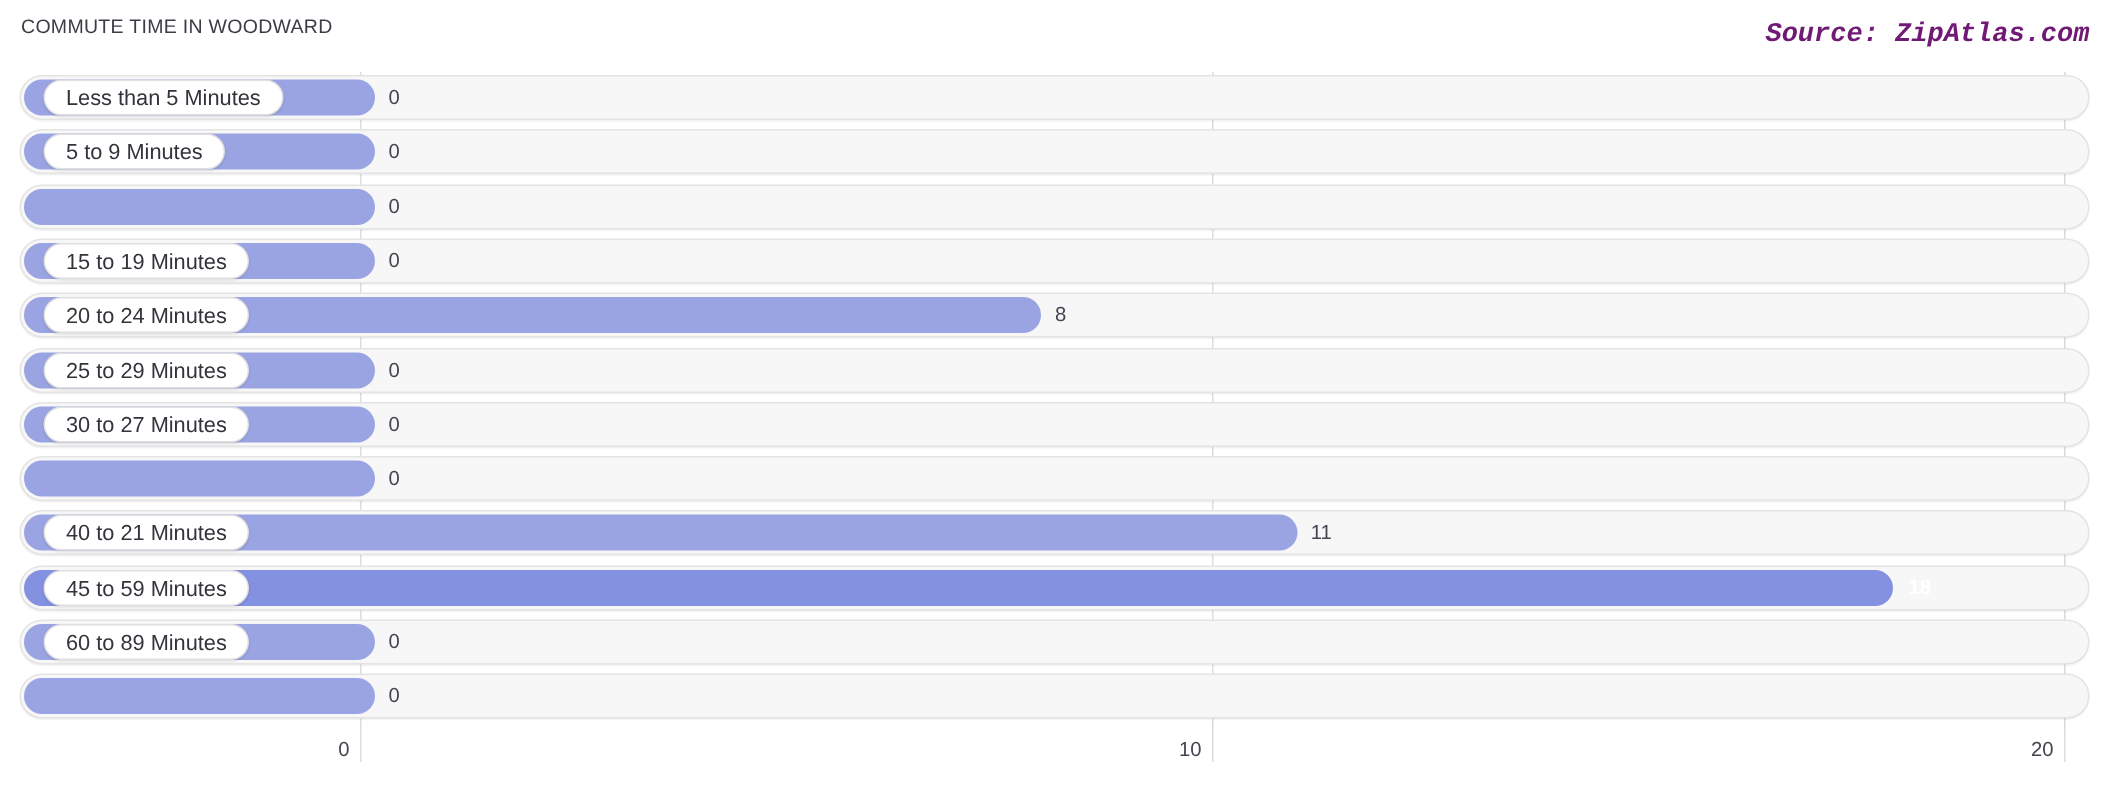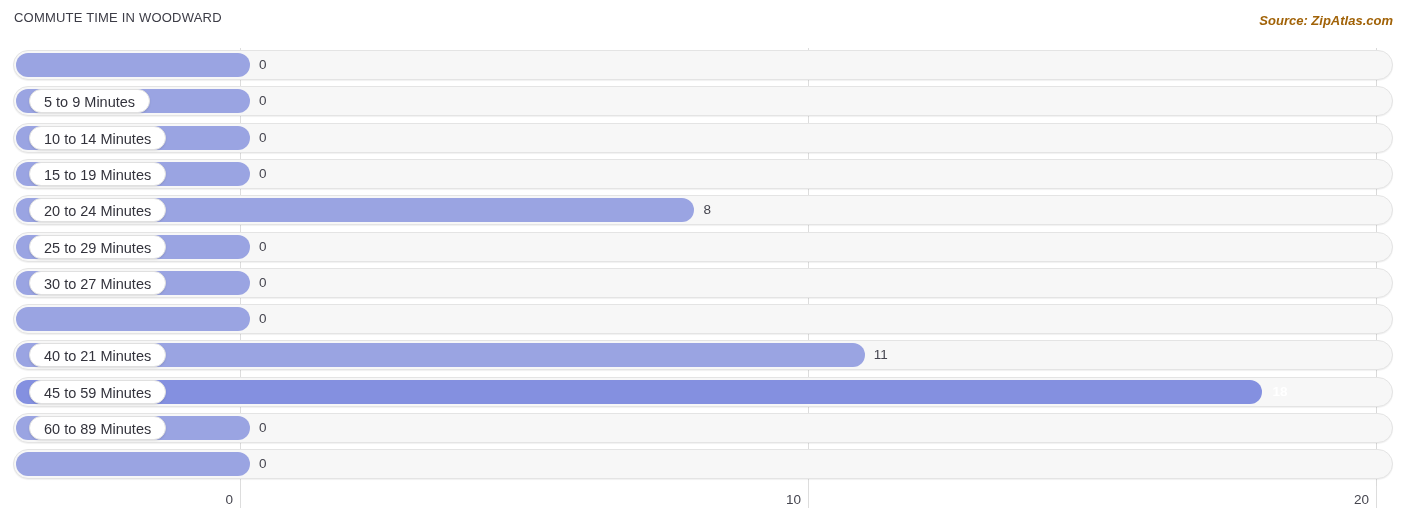--- a/index.html
+++ b/index.html
@@ -30,25 +30,26 @@
     font-size: 13px;
     font-weight: 400;
     letter-spacing: 0.2px;
     color: #3c3c46;
     white-space: nowrap;
   }
   #source-note {
     position: absolute;
     right: 13px;
     top: 13px;
-    font-size: 13px;
+    font-size: 18px;
     font-style: italic;
     font-weight: 600;
-    color: #a16207;
-    white-space: nowrap;
+    color: #701a75;
+    white-space: nowrap;
+    font-family: Liberation Mono, monospace;
   }
 
   
   #plot {
     position: absolute;
     left: 0;
     top: 48px;
     width: 1406px;
     height: 438px;
   }
@@ -154,32 +155,32 @@
   <div id="source-note">Source: ZipAtlas.com</div>
 </div>
 
 <div id="plot">
     <div class="gridline" style="left: 240px;"></div>
     <div class="gridline" style="left: 808px;"></div>
     <div class="gridline edge" style="left: 1376px;"></div>
     <div class="bar-row" style="top: 2px;">
       <div class="track"></div>
       <div class="bar" style="width: 234px;"></div>
+      <div class="cat-label">Less than 5 Minutes</div>
       <div class="bar-value" style="left: 246px;">0</div>
     </div>
     <div class="bar-row" style="top: 38.3px;">
       <div class="track"></div>
       <div class="bar" style="width: 234px;"></div>
       <div class="cat-label">5 to 9 Minutes</div>
       <div class="bar-value" style="left: 246px;">0</div>
     </div>
     <div class="bar-row" style="top: 74.6px;">
       <div class="track"></div>
       <div class="bar" style="width: 234px;"></div>
-      <div class="cat-label">10 to 14 Minutes</div>
       <div class="bar-value" style="left: 246px;">0</div>
     </div>
     <div class="bar-row" style="top: 110.9px;">
       <div class="track"></div>
       <div class="bar" style="width: 234px;"></div>
       <div class="cat-label">15 to 19 Minutes</div>
       <div class="bar-value" style="left: 246px;">0</div>
     </div>
     <div class="bar-row" style="top: 147.2px;">
       <div class="track"></div>

